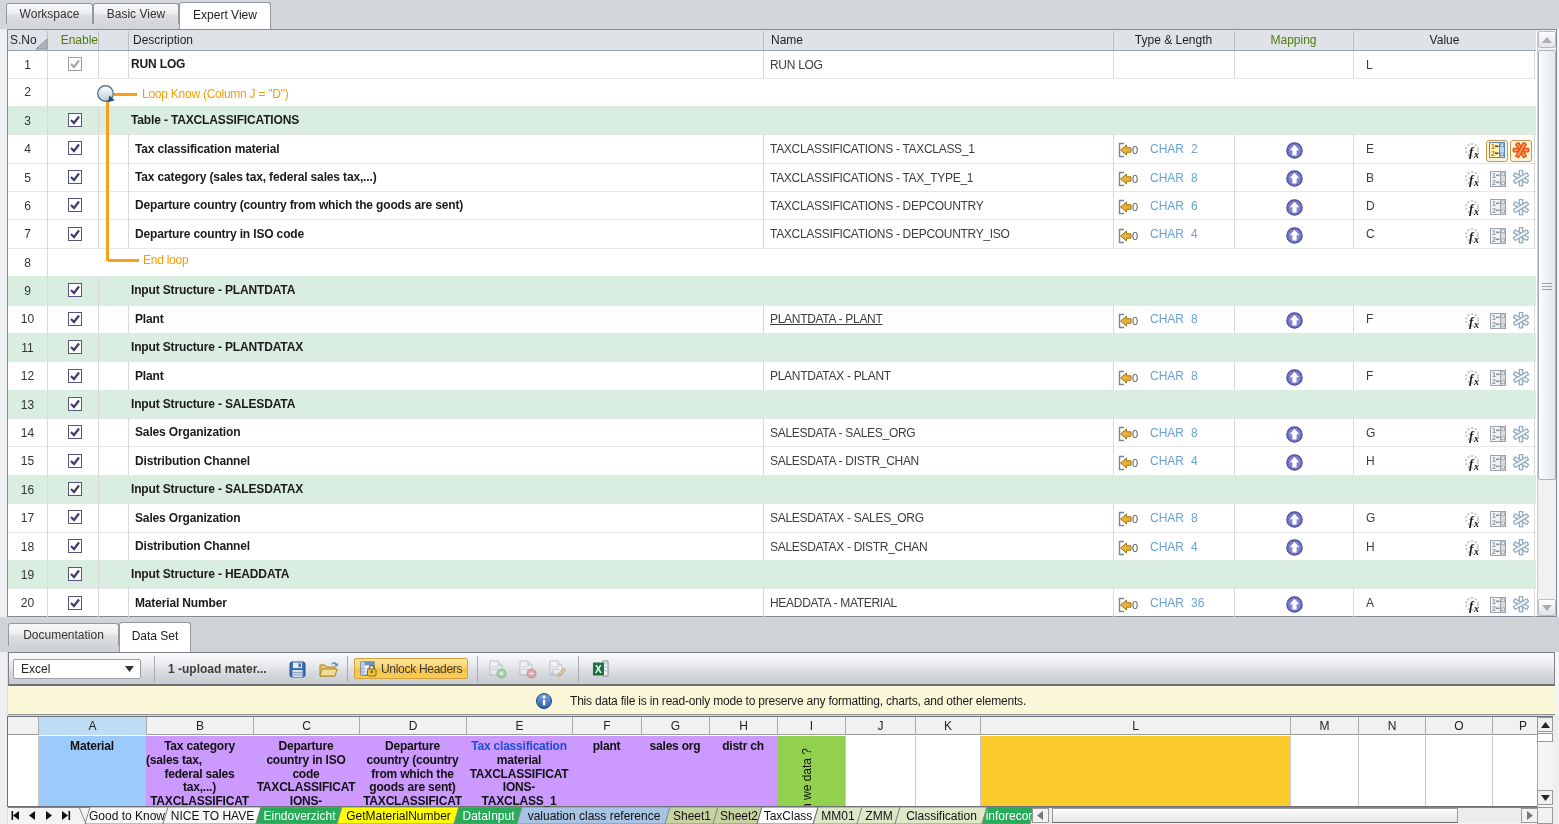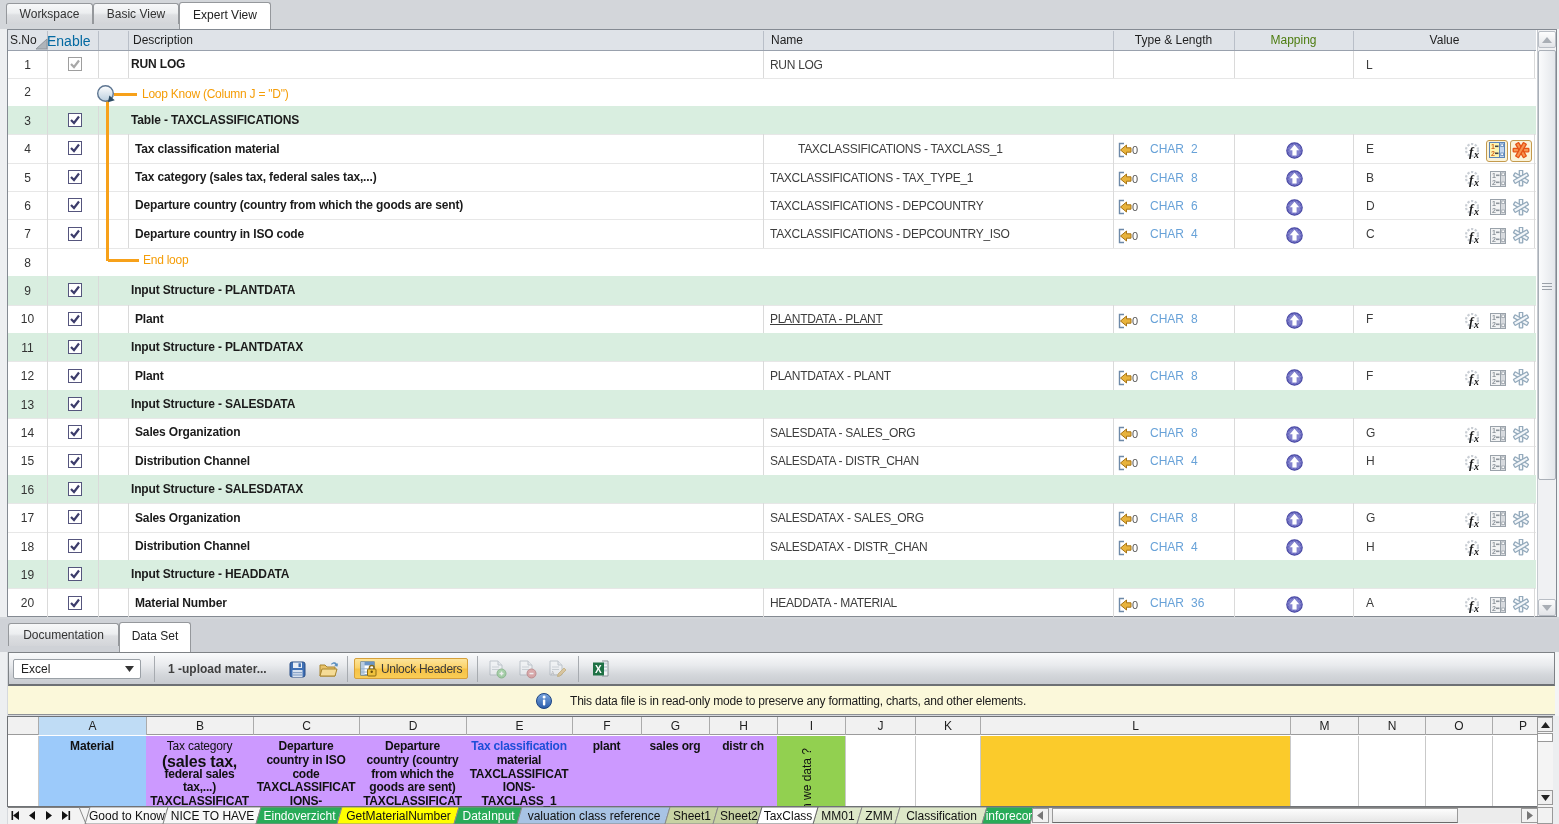--- a/index.html
+++ b/index.html
@@ -17,21 +17,21 @@
 .loop-t{font-size:12px;color:#f59d07;white-space:nowrap;letter-spacing:-0.25px;}
 </style></head><body>
 
 <div class="abs" style="left:0;top:0;width:1559px;height:29px;background:#d3d6da;"></div>
 <div class="abs tab-inactive" style="left:6px;top:3px;width:87px;height:21px;line-height:21px;font-size:12px;">Workspace</div>
 <div class="abs tab-inactive" style="left:93px;top:3px;width:86px;height:21px;line-height:21px;font-size:12px;">Basic View</div>
 <div class="abs tab-active" style="left:179px;top:2px;width:92px;height:27px;line-height:24px;font-size:12px;z-index:5;">Expert View</div>
 <div class="abs" style="left:7px;top:29px;width:1550px;height:588px;border:1px solid #848a92;background:#fff;"></div>
 <div class="abs" style="left:8px;top:30px;width:1528px;height:21px;background:#dfe3e8;border-bottom:1px solid #99a1ad;"></div>
 <div class="abs" style="left:10px;top:33px;font-size:12px;color:#1f1f1f;">S.No</div>
-<div class="abs" style="left:47px;top:33px;width:51px;height:16px;font-size:14px;color:#0369a1;text-align:left;">Enable</div>
+<div class="abs" style="left:47px;top:33px;width:51px;height:16px;font-size:12px;color:#4d7c0f;text-align:right;">Enable</div>
 <div class="abs" style="left:133px;top:33px;font-size:12px;color:#1f1f1f;">Description</div>
 <div class="abs" style="left:771px;top:33px;font-size:12px;color:#1f1f1f;">Name</div>
 <div class="abs" style="left:1113px;top:33px;width:121px;height:16px;font-size:12px;color:#1f1f1f;text-align:center;">Type &amp; Length</div>
 <div class="abs" style="left:1234px;top:33px;width:119px;height:16px;font-size:12px;color:#4d7c0f;text-align:center;">Mapping</div>
 <div class="abs" style="left:1353px;top:33px;width:183px;height:16px;font-size:12px;color:#1f1f1f;text-align:center;">Value</div>
 <div class="abs hdrline" style="left:47px;top:31px;height:19px;"></div>
 <div class="abs hdrline" style="left:98px;top:31px;height:19px;"></div>
 <div class="abs hdrline" style="left:128px;top:31px;height:19px;"></div>
 <div class="abs hdrline" style="left:763px;top:31px;height:19px;"></div>
 <div class="abs hdrline" style="left:1113px;top:31px;height:19px;"></div>
@@ -78,21 +78,21 @@
 <div class="abs colline" style="left:1113px;top:134.3px;height:28.4px;"></div>
 <div class="abs colline" style="left:1234px;top:134.3px;height:28.4px;"></div>
 <div class="abs colline" style="left:1353px;top:134.3px;height:28.4px;"></div>
 <div class="abs colline" style="left:1534px;top:134.3px;height:28.4px;"></div>
 <div class="abs sno" style="left:8px;top:142.1px;width:39px;">4</div>
 <div class="abs" style="left:68px;top:141.4px;width:14px;height:14px;background:#fff;border:1px solid #55557d;"></div>
 <svg class="abs" style="left:68px;top:141.4px;" width="14" height="14">
     <polyline points="3,7 6,10 11,3.5" fill="none" stroke="#3c3c6b" stroke-width="2.2"></polyline>
   </svg>
 <div class="abs desc" style="left:135px;top:141.5px;">Tax classification material</div>
-<div class="abs name" style="left:770px;top:142.1px;margin-left:28px;">TAXCLASSIFICATIONS - TAXCLASS_1</div>
+<div class="abs name" style="left:770px;top:142.1px;">TAXCLASSIFICATIONS - TAXCLASS_1</div>
 <svg class="abs" style="left:1117px;top:141.4px;" width="22" height="18">
     <path d="M7 2.5 L2.5 2.5 L2.5 15.5 L7 15.5" fill="none" stroke="#6d89a8" stroke-width="1.4"></path>
     <path d="M3.5 9 L9.5 4 L9.5 6.8 L14 6.8 L14 11.2 L9.5 11.2 L9.5 14 Z" fill="#e8b33c" stroke="#a87414" stroke-width="1"></path>
     <text x="15" y="13" font-size="11" fill="#555">0</text>
   </svg>
 <div class="abs char" style="left:1150px;top:142.1px;">CHAR</div>
 <div class="abs char" style="left:1191px;top:142.1px;">2</div>
 <svg class="abs" style="left:1286px;top:141.9px;" width="17" height="17">
     <circle cx="8.5" cy="8.5" r="7.7" fill="#8383ce" stroke="#4a4aa5" stroke-width="1.2"></circle>
     <circle cx="8.5" cy="8.5" r="6.3" fill="none" stroke="#5c5cb8" stroke-width="1" stroke-dasharray="1.8 1.4"></circle>
@@ -804,22 +804,22 @@
 <div class="abs" style="left:980px;top:736px;width:310px;height:70px;background:#fbcb2b;"></div>
 <div class="abs" style="left:845px;top:736px;width:1px;height:70px;background:#c9c9c9;"></div>
 <div class="abs" style="left:915px;top:736px;width:1px;height:70px;background:#c9c9c9;"></div>
 <div class="abs" style="left:980px;top:736px;width:1px;height:70px;background:#c9c9c9;"></div>
 <div class="abs" style="left:1290px;top:736px;width:1px;height:70px;background:#c9c9c9;"></div>
 <div class="abs" style="left:1358px;top:736px;width:1px;height:70px;background:#c9c9c9;"></div>
 <div class="abs" style="left:1425px;top:736px;width:1px;height:70px;background:#c9c9c9;"></div>
 <div class="abs" style="left:1492px;top:736px;width:1px;height:70px;background:#c9c9c9;"></div>
 <div class="abs" style="left:38px;top:736px;width:1px;height:70px;background:#c9c9c9;"></div>
 <div class="abs" style="left:38px;top:739px;width:108px;text-align:center;font-size:12px;font-weight:bold;color:#111;white-space:nowrap;letter-spacing:-0.2px;">Material</div>
-<div class="abs" style="left:146px;top:739px;width:107px;text-align:center;font-size:12px;font-weight:normal;color:#111;white-space:nowrap;letter-spacing:-0.2px;">Tax category</div>
-<div class="abs" style="left:146px;top:753px;width:107px;text-align:center;font-size:16px;font-weight:bold;color:#111;white-space:nowrap;letter-spacing:-0.2px;">(sales tax,</div>
+<div class="abs" style="left:146px;top:739px;width:107px;text-align:center;font-size:12px;font-weight:bold;color:#111;white-space:nowrap;letter-spacing:-0.2px;">Tax category</div>
+<div class="abs" style="left:146px;top:753px;width:107px;font-size:12px;font-weight:bold;color:#111;white-space:nowrap;letter-spacing:-0.2px;">(sales tax,</div>
 <div class="abs" style="left:146px;top:767px;width:107px;text-align:center;font-size:12px;font-weight:bold;color:#111;white-space:nowrap;letter-spacing:-0.2px;">federal sales</div>
 <div class="abs" style="left:146px;top:780px;width:107px;text-align:center;font-size:12px;font-weight:bold;color:#111;white-space:nowrap;letter-spacing:-0.2px;">tax,...)</div>
 <div class="abs" style="left:146px;top:794px;width:107px;text-align:center;font-size:12px;font-weight:bold;color:#111;white-space:nowrap;letter-spacing:-0.2px;">TAXCLASSIFICAT</div>
 <div class="abs" style="left:253px;top:739px;width:106px;text-align:center;font-size:12px;font-weight:bold;color:#111;white-space:nowrap;letter-spacing:-0.2px;">Departure</div>
 <div class="abs" style="left:253px;top:753px;width:106px;text-align:center;font-size:12px;font-weight:bold;color:#111;white-space:nowrap;letter-spacing:-0.2px;">country in ISO</div>
 <div class="abs" style="left:253px;top:767px;width:106px;text-align:center;font-size:12px;font-weight:bold;color:#111;white-space:nowrap;letter-spacing:-0.2px;">code</div>
 <div class="abs" style="left:253px;top:780px;width:106px;text-align:center;font-size:12px;font-weight:bold;color:#111;white-space:nowrap;letter-spacing:-0.2px;">TAXCLASSIFICAT</div>
 <div class="abs" style="left:253px;top:794px;width:106px;text-align:center;font-size:12px;font-weight:bold;color:#111;white-space:nowrap;letter-spacing:-0.2px;">IONS-</div>
 <div class="abs" style="left:359px;top:739px;width:107px;text-align:center;font-size:12px;font-weight:bold;color:#111;white-space:nowrap;letter-spacing:-0.2px;">Departure</div>
 <div class="abs" style="left:359px;top:753px;width:107px;text-align:center;font-size:12px;font-weight:bold;color:#111;white-space:nowrap;letter-spacing:-0.2px;">country (country</div>

